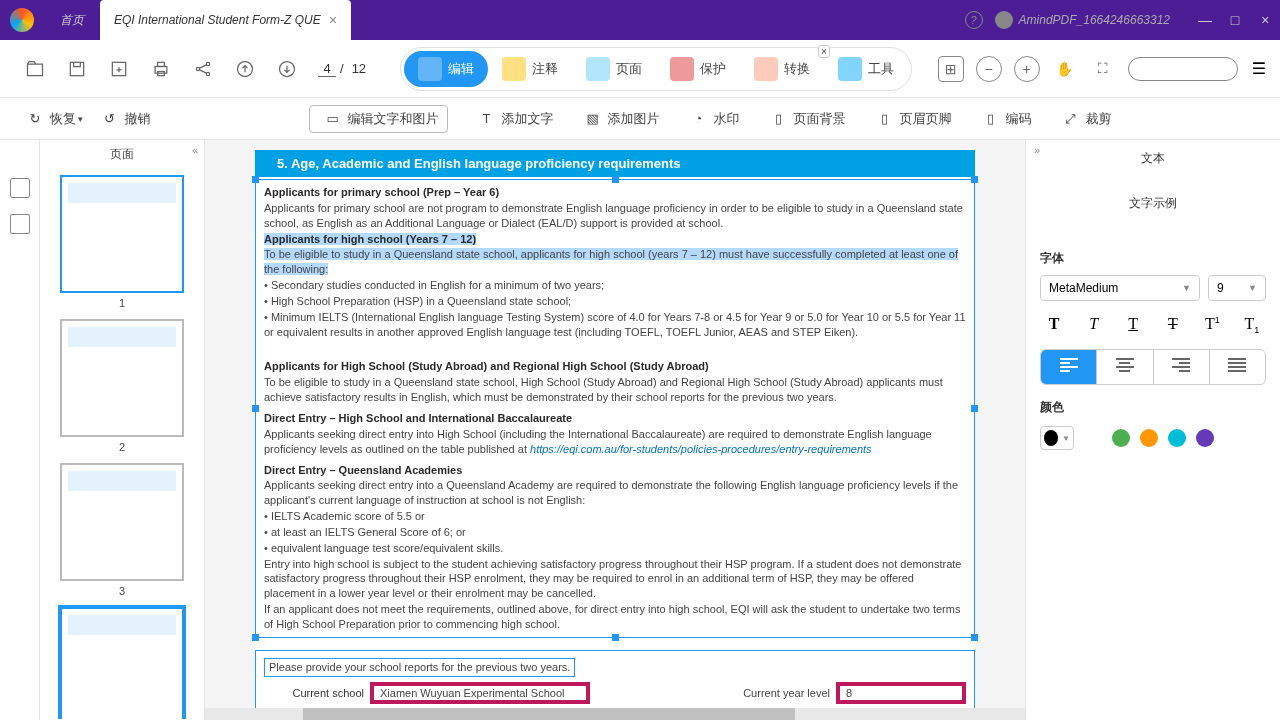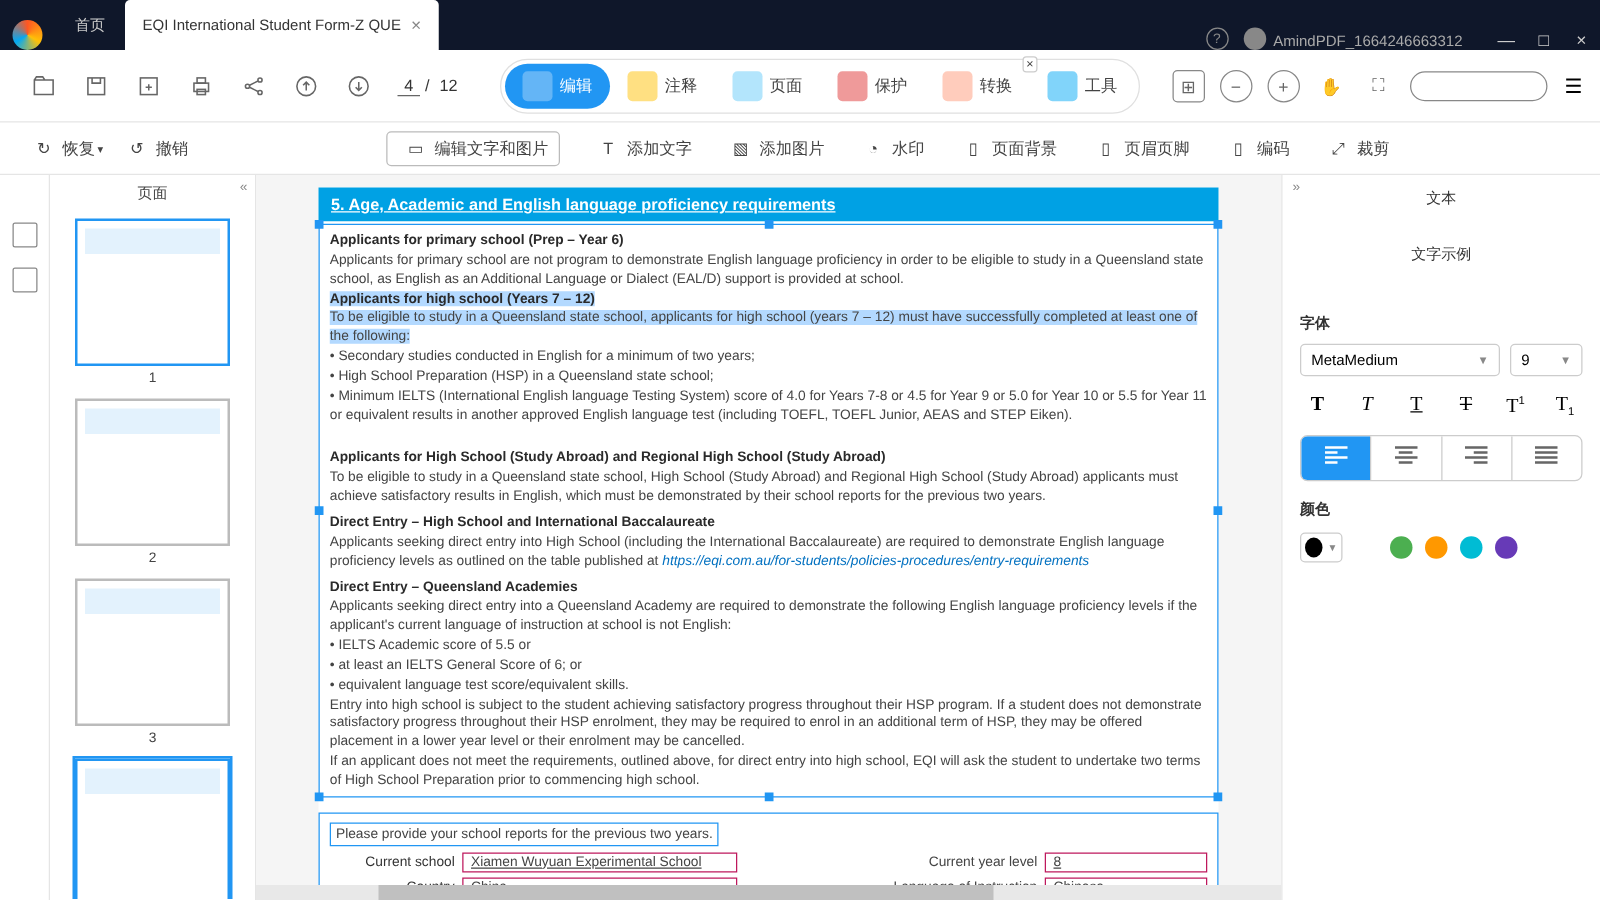--- a/index.html
+++ b/index.html
@@ -1,19 +1,19 @@
 <!DOCTYPE html>
 <html><head>
 <meta charset="utf-8">
 <style>
 * { margin: 0; padding: 0; box-sizing: border-box; font-family: "Microsoft YaHei", Arial, sans-serif; }
 body { background: #fff; overflow: hidden; height: 720px; width: 1280px; }
 
 
-.titlebar { height: 40px; background: #0f172a; display: flex; align-items: flex-end; color: #ccc; }
+.titlebar { height: 40px; background: #4c1d95; display: flex; align-items: center; color: #ccc; font-style: italic; }
 .logo { width: 24px; height: 24px; margin: 0 10px; border-radius: 50%; background: conic-gradient(#ff5722, #ffc107, #03a9f4, #ff5722); }
 .tab-home { padding: 0 16px; height: 40px; display: flex; align-items: center; font-size: 12px; cursor: pointer; }
 .tab-doc { background: #fff; color: #333; padding: 0 14px; height: 40px; display: flex; align-items: center; font-size: 12px; border-radius: 4px 4px 0 0; position: relative; }
 .tab-close { margin-left: 8px; color: #888; font-size: 14px; cursor: pointer; }
 .spacer { flex: 1; }
 .tb-icon { width: 18px; height: 18px; border: 1.5px solid #888; border-radius: 50%; margin: 0 12px; display: flex; align-items: center; justify-content: center; font-size: 11px; color: #888; cursor: pointer; }
 .avatar { width: 18px; height: 18px; background: #888; border-radius: 50%; margin-right: 6px; }
 .username { font-size: 12px; color: #aaa; margin-right: 20px; }
 .winbtn { width: 30px; text-align: center; color: #ccc; font-size: 14px; cursor: pointer; }
 
@@ -55,36 +55,36 @@
 .thumb.dim { border-color: #bbb; }
 .thumb.active { box-shadow: 0 0 0 2px #2196f3; }
 .thumb-num { text-align: center; font-size: 11px; color: #444; margin-bottom: 10px; }
 .thumb-content { width: 90%; height: 90%; background: linear-gradient(#e3f2fd 20%, #fff 20%); }
 
 .canvas { flex: 1; background: #f5f5f5; overflow: auto; padding: 0 24px; position: relative; }
 .scrollbar-h { height: 12px; background: #e8e8e8; position: absolute; bottom: 0; left: 0; right: 0; }
 .scrollbar-h-thumb { height: 100%; width: 60%; background: #c0c0c0; margin-left: 12%; }
 
 .page { background: #fff; margin: 10px auto 0; width: 720px; font-size: 11px; color: #444; }
-.section-hdr { background: #00a1e4; color: #fff; padding: 6px 10px; font-weight: bold; font-size: 13px; text-decoration: underline; }
+.section-hdr { background: #00a1e4; color: #fff; padding: 6px 22px; font-weight: bold; font-size: 13px; }
 .textframe { border: 1px solid #2196f3; padding: 4px 8px; position: relative; margin-top: 2px; }
 .handle { width: 7px; height: 7px; background: #2196f3; position: absolute; }
 .h-tl { top: -4px; left: -4px; } .h-tr { top: -4px; right: -4px; }
 .h-bl { bottom: -4px; left: -4px; } .h-br { bottom: -4px; right: -4px; }
 .h-t { top: -4px; left: 50%; margin-left: -3px; } .h-b { bottom: -4px; left: 50%; margin-left: -3px; }
 .h-l { top: 50%; left: -4px; margin-top: -3px; } .h-r { top: 50%; right: -4px; margin-top: -3px; }
 .subhdr { font-weight: bold; color: #2a2a2a; margin-top: 2px; }
 .highlight { background: #b3d9ff; }
 .para { margin: 1px 0; line-height: 1.35; }
 .link { color: #0070c0; font-style: italic; }
 
 .formbox { border: 1px solid #2196f3; margin-top: 12px; padding: 6px 8px; position: relative; }
 .form-row { display: flex; align-items: center; margin: 4px 0; font-size: 11px; }
 .form-lbl { width: 100px; text-align: right; margin-right: 6px; color: #333; }
-.form-val { border: 1px solid #be185d; padding: 1px 6px; min-width: 220px; background: #fff; text-decoration: underline; }
+.form-val { border: 4px solid #be185d; padding: 1px 6px; min-width: 220px; background: #fff; }
 .form-lbl2 { margin-left: auto; margin-right: 6px; }
 
 
 .rightpanel { width: 255px; border-left: 1px solid #e5e5e5; padding: 6px 14px; position: relative; }
 .rp-collapse { position: absolute; left: 8px; top: 4px; font-size: 11px; color: #888; cursor: pointer; }
 .rp-title { text-align: center; font-size: 12px; color: #333; padding: 4px 0; }
 .rp-sample { text-align: center; font-size: 12px; color: #333; padding: 24px 0; }
 .rp-lbl { font-size: 12px; color: #333; margin: 14px 0 8px; font-weight: bold; }
 .rp-row { display: flex; gap: 8px; }
 .rp-select { flex: 1; border: 1px solid #ccc; border-radius: 4px; height: 26px; padding: 0 8px; font-size: 12px; display: flex; align-items: center; justify-content: space-between; cursor: pointer; }

